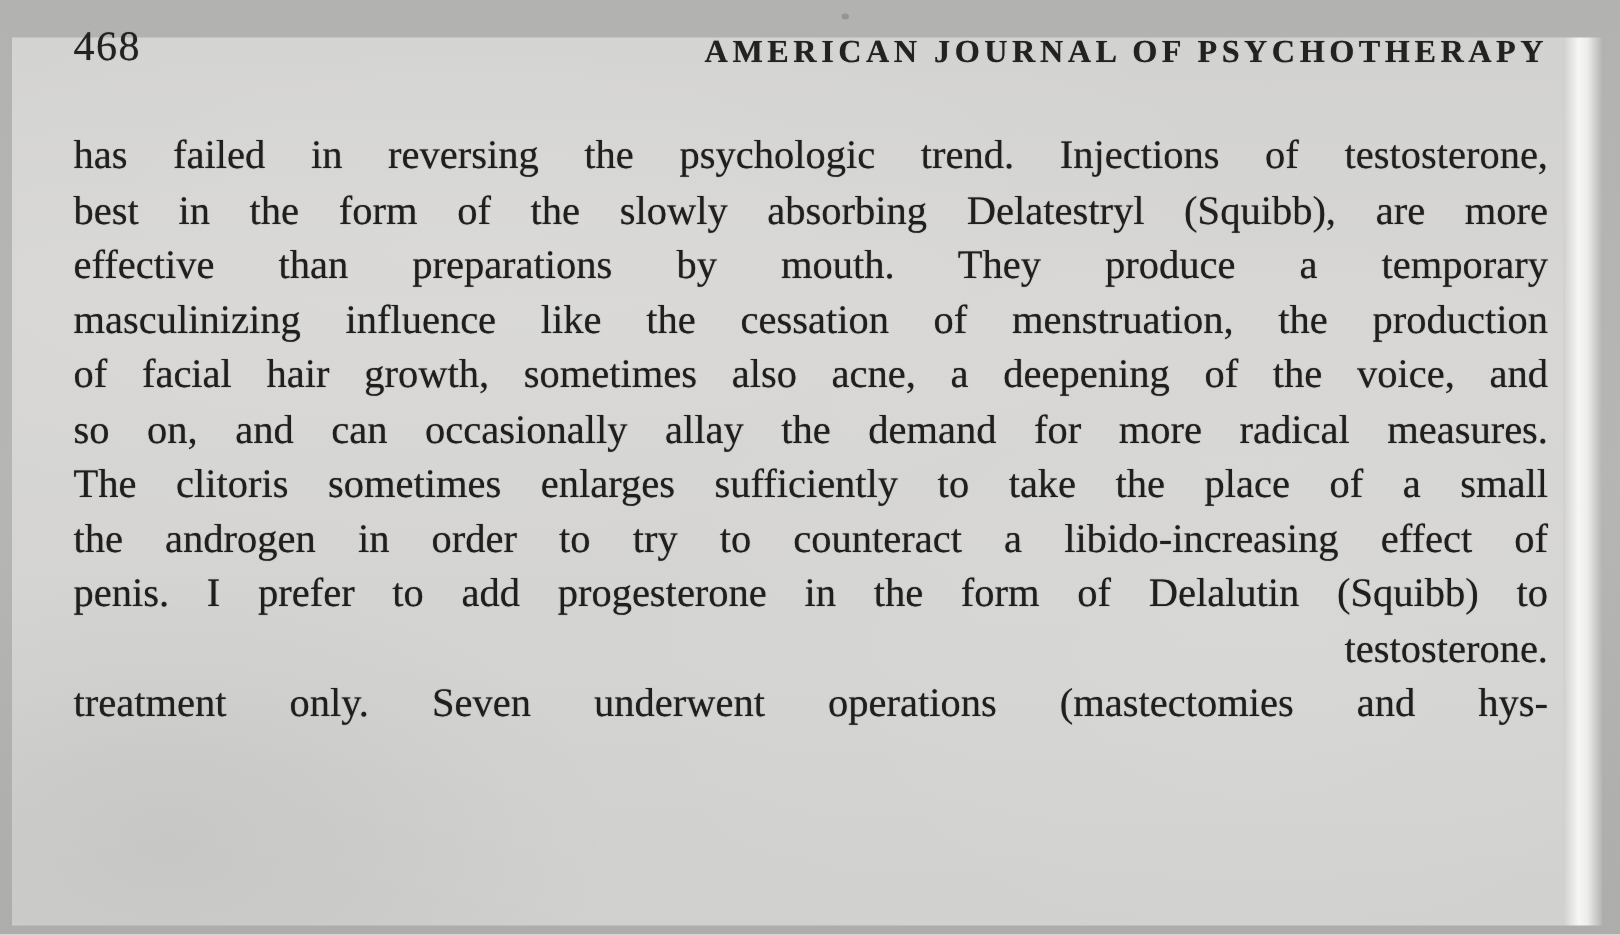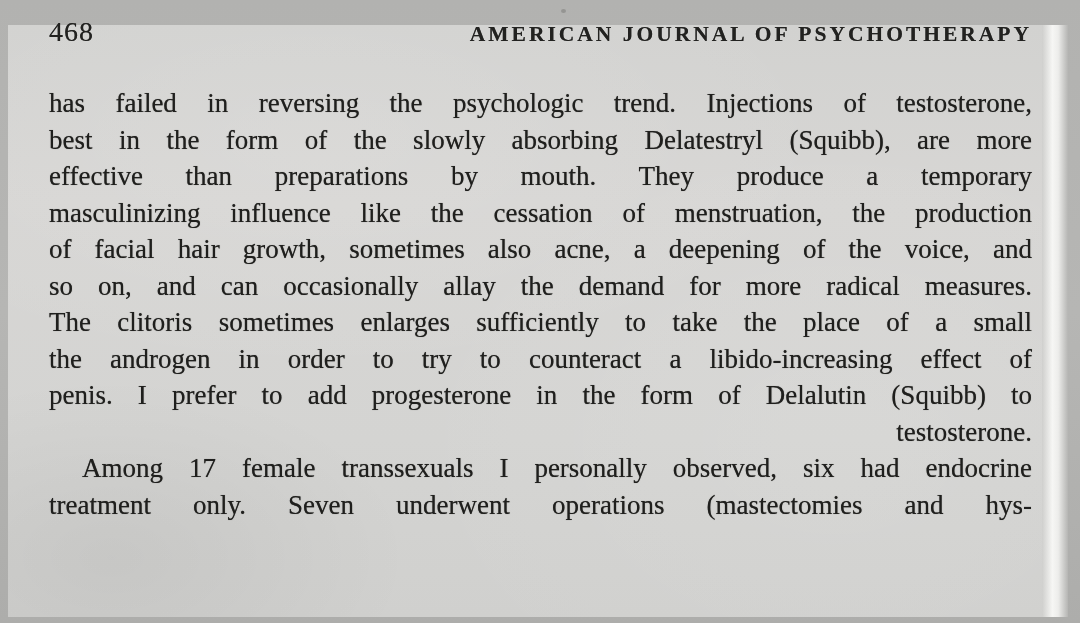--- a/index.html
+++ b/index.html
@@ -109,16 +109,15 @@
     <div class="line j">has failed in reversing the psychologic trend.  Injections of testosterone,</div>
     <div class="line j">best in the form of the slowly absorbing Delatestryl (Squibb), are more</div>
     <div class="line j">effective than preparations by mouth.  They produce a temporary</div>
     <div class="line j">masculinizing influence like the cessation of menstruation, the production</div>
     <div class="line j">of facial hair growth, sometimes also acne, a deepening of the voice, and</div>
     <div class="line j">so on, and can occasionally allay the demand for more radical measures.</div>
     <div class="line j">The clitoris sometimes enlarges sufficiently to take the place of a small</div>
     <div class="line j">the androgen in order to try to counteract a libido-increasing effect of</div>
     <div class="line j">penis.  I prefer to add progesterone in the form of Delalutin (Squibb) to</div>
     <div class="line">testosterone.</div>
-    <div class="line j indent">Among 17 female transsexuals I personally observed, six had endocrine</div>
     <div class="line j">treatment only.  Seven underwent operations (mastectomies and hys-</div>
   </div>
 </div>
 
 </body></html>

